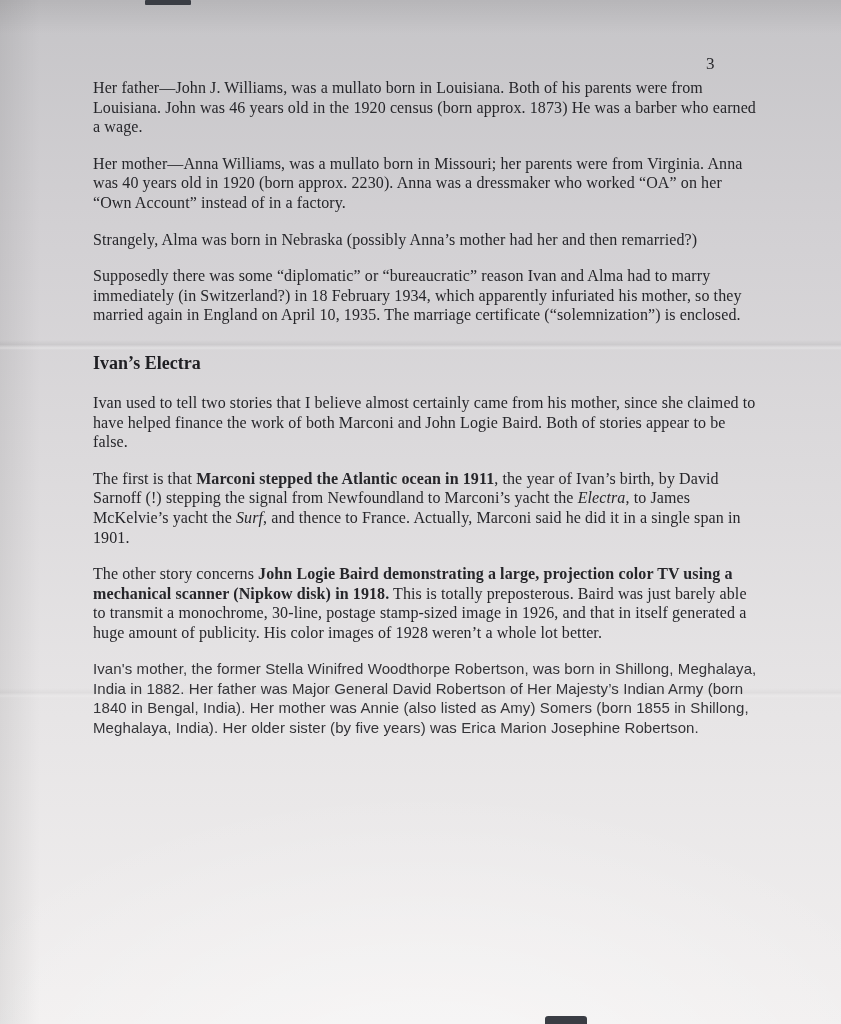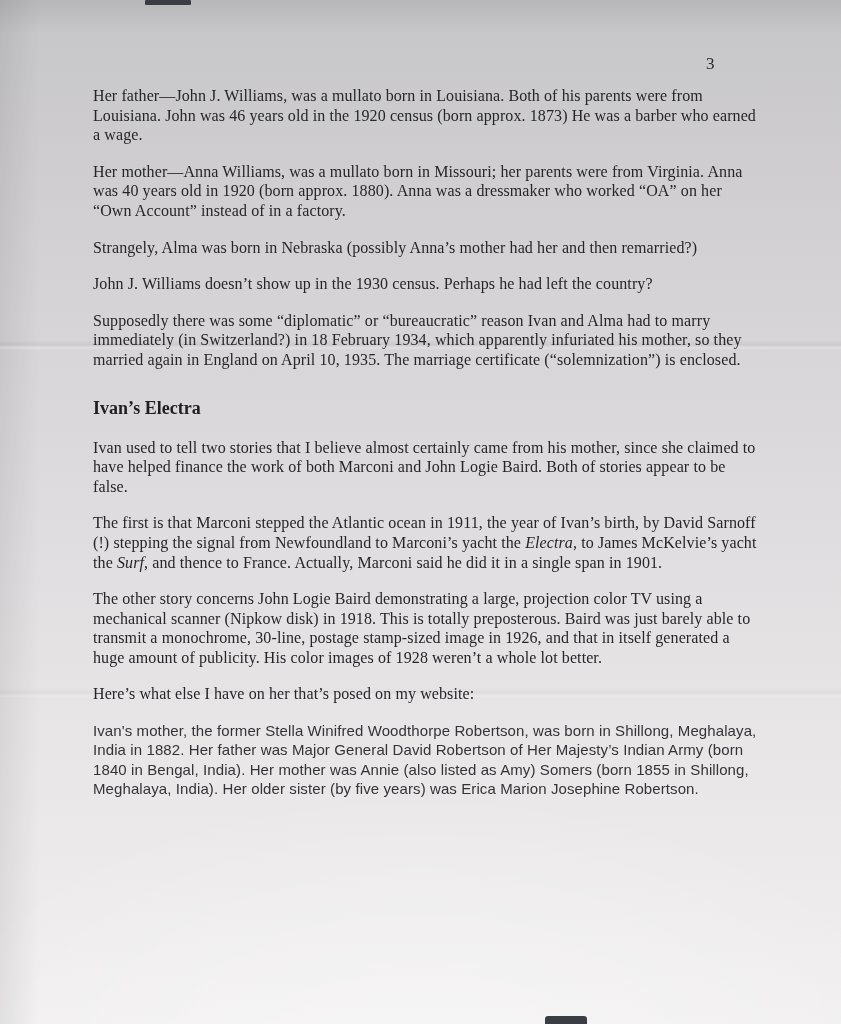--- a/index.html
+++ b/index.html
@@ -32,65 +32,63 @@
   }
   .clip{position:absolute;background:#3a3d44;border-radius:1px;}
   .clip-top{left:145px;top:0;width:46px;height:5px;}
   .clip-bottom{left:545px;top:1016px;width:42px;height:8px;border-radius:3px 3px 0 0;}
 
   .pagenum{
     position:absolute;top:54px;left:706px;
     font-size:17px;color:#2b2b2f;
   }
   .text-body{
-    position:absolute;top:86px;left:93px;width:666px;
+    position:absolute;top:78px;left:93px;width:666px;
     color:#26262a;
   }
   .text-body p{margin:0 0 17px 0;}
   p.serif{
     font-size:16px;line-height:19.6px;
     letter-spacing:0.1px;
   }
   h2.heading{
     margin:27px 0 19px 0;
     font-size:18px;line-height:22px;
     font-weight:bold;color:#1f1f23;
   }
   p.sans{
     margin-top:9px;
     font-family:"Liberation Sans", sans-serif;
     font-size:15px;line-height:19.4px;
     color:#343438;
     letter-spacing:0.1px;
   }
-  .b{font-weight:normal;}
+  .b{font-weight:bold;}
   .i{font-style:italic;}
 </style>
 </head>
 <body>
 
 <div class="photo">
 
   <div class="edge-shade-top"></div>
   <div class="edge-shade-left"></div>
   <div class="crease c1"></div>
   <div class="crease c2"></div>
 
   <div class="clip clip-top"></div>
   <div class="clip clip-bottom"></div>
 
   <div class="pagenum">3</div>
 
   <div class="text-body">
       <p class="serif"><span>Her father—John J. Williams, was a mullato born in Louisiana. Both of his parents were from Louisiana. John was 46 years old in the 1920 census (born approx. 1873) He was a barber who earned a wage.</span></p>
-      <p class="serif"><span>Her mother—Anna Williams, was a mullato born in Missouri; her parents were from Virginia. Anna was 40 years old in 1920 (born approx. 1880). Anna was a dressmaker who worked “OA” on her “Own Account” instead of in a factory.</span></p>
+      <p class="serif"><span>Her mother—Anna Williams, was a mullato born in Missouri; her parents were from Virginia. Anna was 40 years old in 1920 (born approx. 2230). Anna was a dressmaker who worked “OA” on her “Own Account” instead of in a factory.</span></p>
       <p class="serif"><span>Strangely, Alma was born in Nebraska (possibly Anna’s mother had her and then remarried?)</span></p>
-      <p class="serif"><span>John J. Williams doesn’t show up in the 1930 census. Perhaps he had left the country?</span></p>
       <p class="serif"><span>Supposedly there was some “diplomatic” or “bureaucratic” reason Ivan and Alma had to marry immediately (in Switzerland?) in 18 February 1934, which apparently infuriated his mother, so they married again in England on April 10, 1935. The marriage certificate (“solemnization”) is enclosed.</span></p>
       <h2 class="heading"><span>Ivan’s Electra</span></h2>
       <p class="serif"><span>Ivan used to tell two stories that I believe almost certainly came from his mother, since she claimed to have helped finance the work of both Marconi and John Logie Baird. Both of stories appear to be false.</span></p>
       <p class="serif"><span>The first is that </span><span class="b">Marconi stepped the Atlantic ocean in 1911</span><span>, the year of Ivan’s birth, by David Sarnoff (!) stepping the signal from Newfoundland to Marconi’s yacht the </span><span class="i">Electra</span><span>, to James McKelvie’s yacht the </span><span class="i">Surf</span><span>, and thence to France. Actually, Marconi said he did it in a single span in 1901.</span></p>
       <p class="serif"><span>The other story concerns </span><span class="b">John Logie Baird demonstrating a large, projection color TV using a mechanical scanner (Nipkow disk) in 1918.</span><span> This is totally preposterous. Baird was just barely able to transmit a monochrome, 30-line, postage stamp-sized image in 1926, and that in itself generated a huge amount of publicity. His color images of 1928 weren’t a whole lot better.</span></p>
-      <p class="serif"><span>Here’s what else I have on her that’s posed on my website:</span></p>
       <p class="sans"><span>Ivan's mother, the former Stella Winifred Woodthorpe Robertson, was born in Shillong, Meghalaya, India in 1882. Her father was Major General David Robertson of Her Majesty’s Indian Army (born 1840 in Bengal, India). Her mother was Annie (also listed as Amy) Somers (born 1855 in Shillong, Meghalaya, India). Her older sister (by five years) was Erica Marion Josephine Robertson.</span></p>
     </div>
 
 </div>
 
 </body></html>

